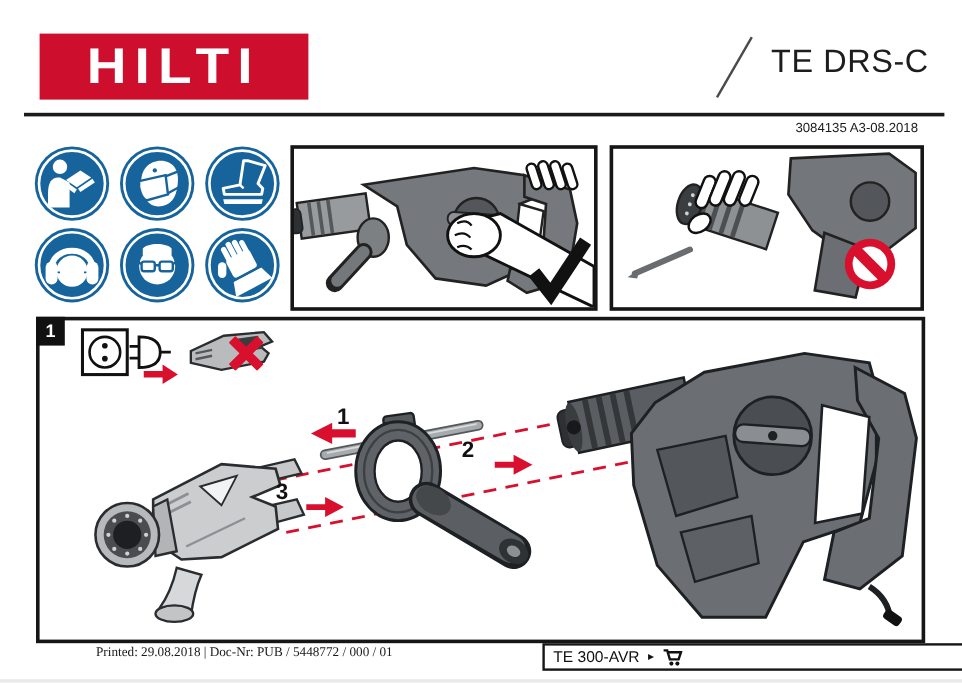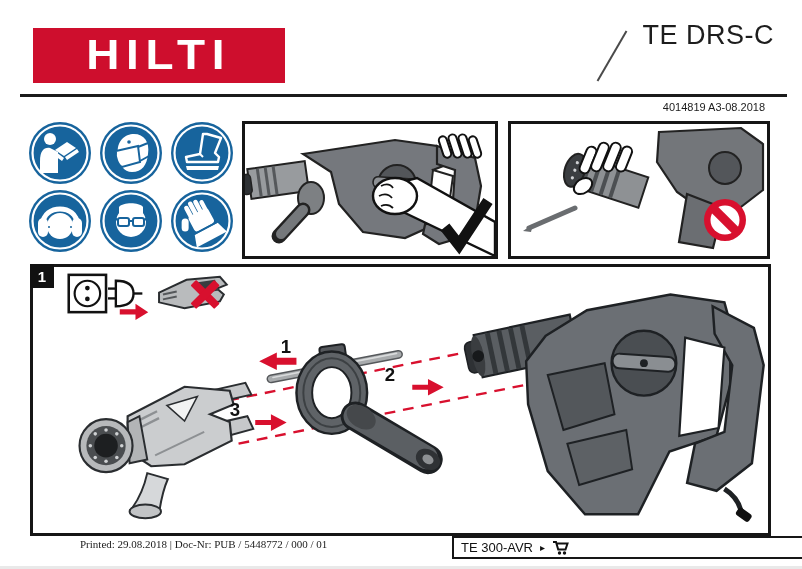--- a/index.html
+++ b/index.html
@@ -4,33 +4,33 @@
 <style>
   html,body{margin:0;padding:0;}
   body{
     width:802px;height:569px;position:relative;background:#ffffff;
     font-family:"Liberation Sans",sans-serif;overflow:hidden;
   }
   .abs{position:absolute;}
 
   
   .logo{
-    left:33px;top:28px;width:252px;height:55px;background:#CE0E2D;
+    left:33px;top:28px;width:224px;height:55px;background:#CE0E2D;
     display:flex;align-items:center;justify-content:center;
   }
   .logo-text{
     color:#ffffff;font-weight:700;font-size:41px;letter-spacing:6px;
     transform:scale(1.12,1.02);line-height:55px;
   }
   .slash{
     left:611px;top:27px;width:2px;height:58px;background:#4a4a4a;
     transform:rotate(30deg);
   }
   .product-title{
-    right:28px;top:20px;font-size:27px;color:#1d1d1d;font-weight:500;
+    right:28px;top:36px;font-size:27px;color:#1d1d1d;font-weight:500;
     letter-spacing:0.5px;
   }
   .header-rule{left:20px;top:94px;width:767px;height:3px;background:#1b1b1b;}
   .doc-code{right:37px;top:101px;font-size:11px;color:#1b1b1b;}
 
   
   .icon-grid{
     left:28px;top:121px;width:207px;
     display:grid;grid-template-columns:repeat(3,64px);grid-auto-rows:64px;
     column-gap:7px;row-gap:4px;
@@ -64,21 +64,21 @@
 </style>
 </head>
 <body>
 
 <div class="abs logo">
   <span class="logo-text">HILTI</span>
 </div>
 <div class="abs slash"></div>
 <div class="abs product-title">TE DRS-C</div>
 <div class="abs header-rule"></div>
-<div class="abs doc-code">4014819 A3-08.2018</div>
+<div class="abs doc-code">3084135 A3-08.2018</div>
 
 <div class="abs icon-grid">
 
   <svg viewBox="0 0 64 64">
     <circle cx="32" cy="32" r="31" fill="#17649D"></circle>
     <circle cx="32" cy="32" r="27.5" fill="none" stroke="#fff" stroke-width="2.2"></circle>
     <circle cx="22" cy="18" r="6" fill="#fff"></circle>
     <path d="M12,52 L12,40 C12,30 16,26 22,27 L30,31 L30,52 Z" fill="#fff"></path>
     <path d="M27,29 L36,35 L48,27 L39,21 Z" fill="#fff"></path>
     <path d="M37,36 L49,28 L51,31 L39,39 Z" fill="#fff"></path>

